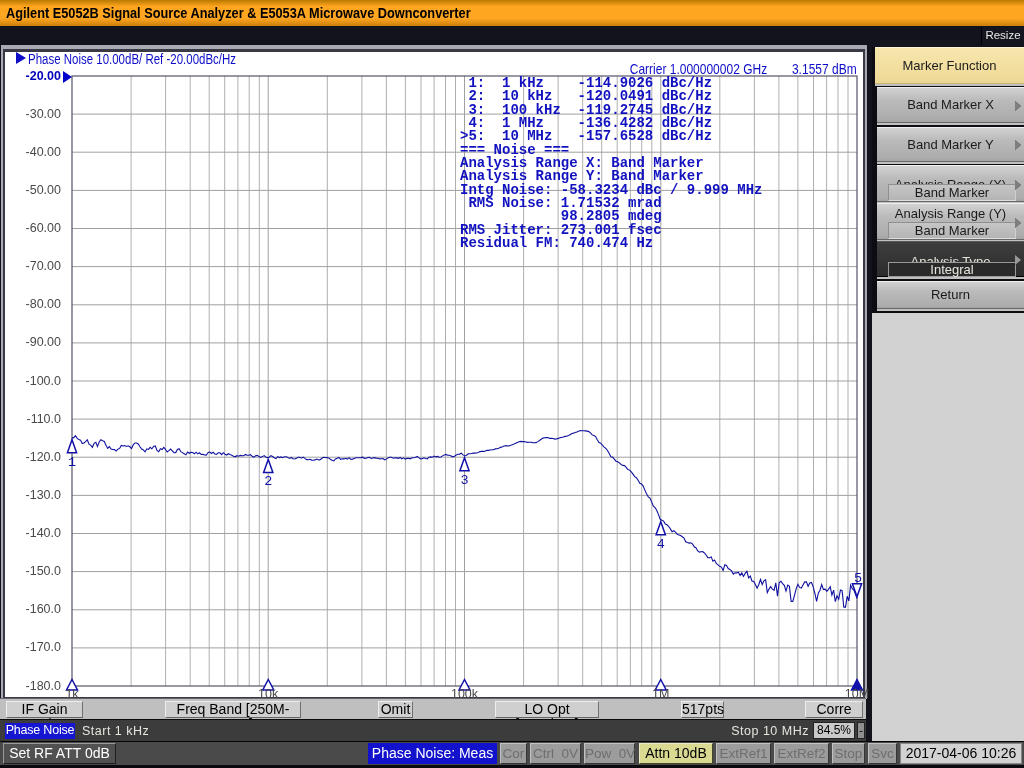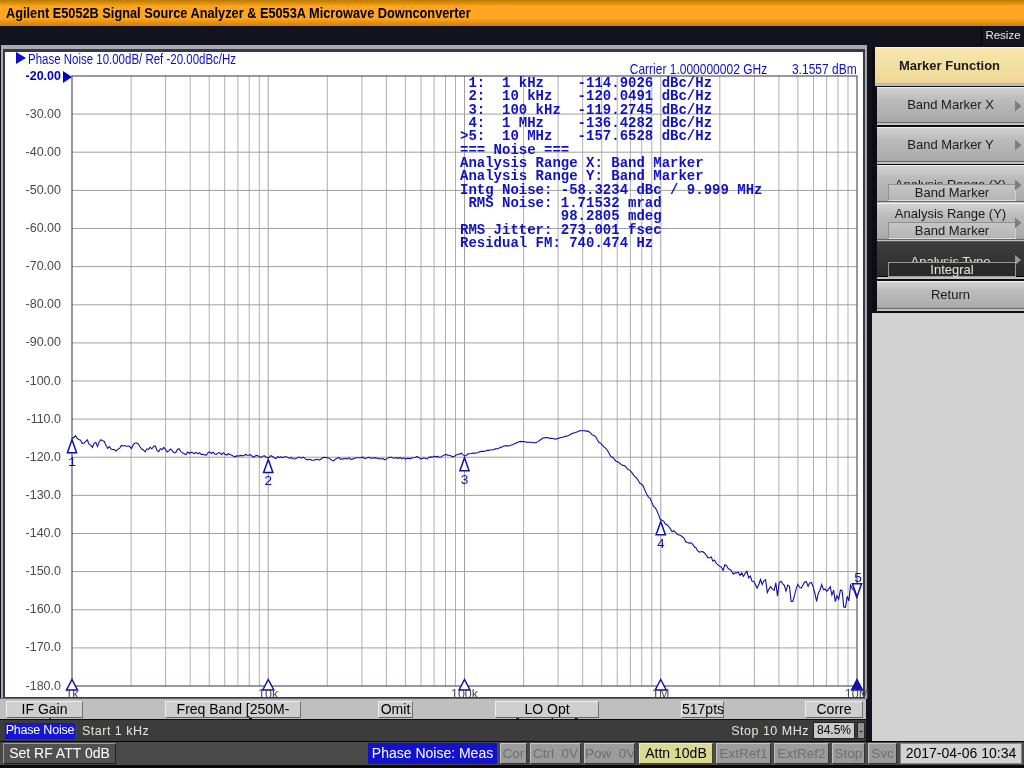--- a/index.html
+++ b/index.html
@@ -171,27 +171,27 @@
 <div style="position:absolute;left:3px;top:1px;width:113px;height:21px;background:#515151;border:1px solid #9a9a9a;border-right-color:#1e1e1e;border-bottom-color:#1e1e1e;color:#fff;font-size:14px;text-align:center;line-height:19px">Set RF ATT 0dB</div>
 <div style="position:absolute;left:368px;top:1px;width:129px;height:21px;background:#1212cc;color:#fff;font-size:14px;text-align:center;line-height:20px">Phase Noise: Meas</div>
 <div class="st" style="left:500px;width:27px">Cor</div>
 <div class="st" style="left:530px;width:51px">Ctrl&nbsp;&nbsp;0V</div>
 <div class="st" style="left:584px;width:51px">Pow&nbsp;&nbsp;0V</div>
 <div style="position:absolute;left:639px;top:1px;width:74px;height:21px;background:#d9d992;border:1px solid;border-color:#ececc0 #44442a #44442a #ececc0;color:#000;font-size:14px;text-align:center;line-height:19px">Attn 10dB</div>
 <div class="st" style="left:716px;width:55px">ExtRef1</div>
 <div class="st" style="left:774px;width:55px">ExtRef2</div>
 <div class="st" style="left:832px;width:33px">Stop</div>
 <div class="st" style="left:868px;width:29px">Svc</div>
-<div style="position:absolute;left:900px;top:1px;width:122px;height:21px;background:#d2d2d2;border:1px solid #888;color:#000;font-size:14px;text-align:center;line-height:19px">2017-04-06 10:34</div>
+<div style="position:absolute;left:900px;top:1px;width:122px;height:21px;background:#d2d2d2;border:1px solid #888;color:#000;font-size:14px;text-align:center;line-height:19px">2017-04-06 10:26</div>
 </div>
 <style>.st{position:absolute;top:1px;height:21px;background:#9c9c9c;border:1px solid;border-color:#c2c2c2 #353535 #353535 #c2c2c2;color:#6e6e6e;font-size:13.5px;text-align:center;line-height:19px}</style>
 <div id="sidebar">
     <div id="sideback"></div>
     <div class="btn" style="left:3px;width:149px;top:0px;height:37px;background:linear-gradient(#f6e6ae,#f2dfa0 55%,#eed794);border-top:1px solid #fbf3d3;border-bottom:1px solid #c8b878">
-      <div class="bl1" style="line-height:35px;font-weight:bold">Marker Function</div>
+      <div class="bl1" style="line-height:35px;font-weight:normal">Marker Function</div>
     </div>
     <div class="btn" style="top:80px;height:35px">
       <div class="bl1" style="line-height:33px">Band Marker Y</div>
       <div class="arr" style="top:12px"></div>
     </div>
     <div class="btn" style="top:40px;height:36px">
       <div class="bl1" style="line-height:34px">Band Marker X</div>
       <div class="arr" style="top:13px"></div>
     </div>
     <div class="btn" style="top:118px;height:37px">

